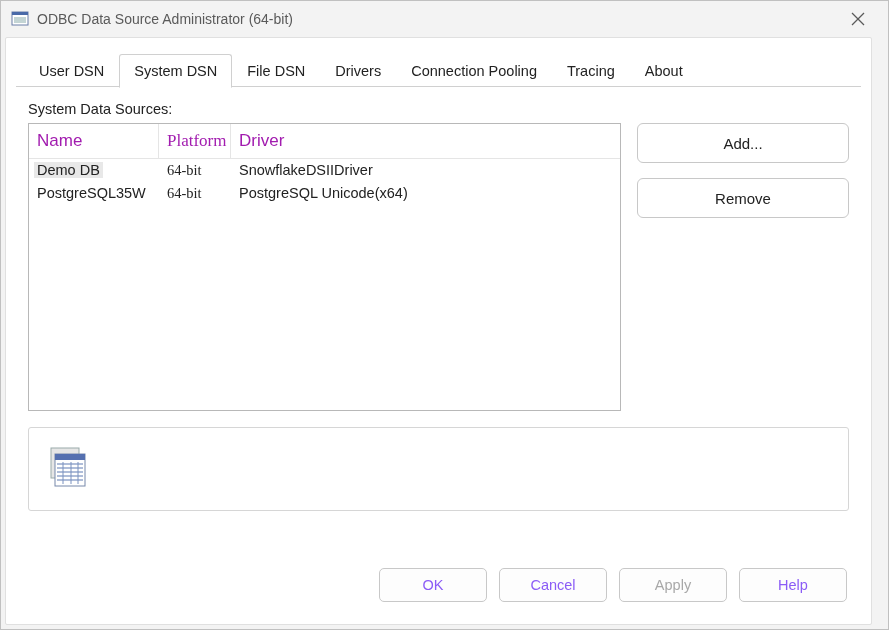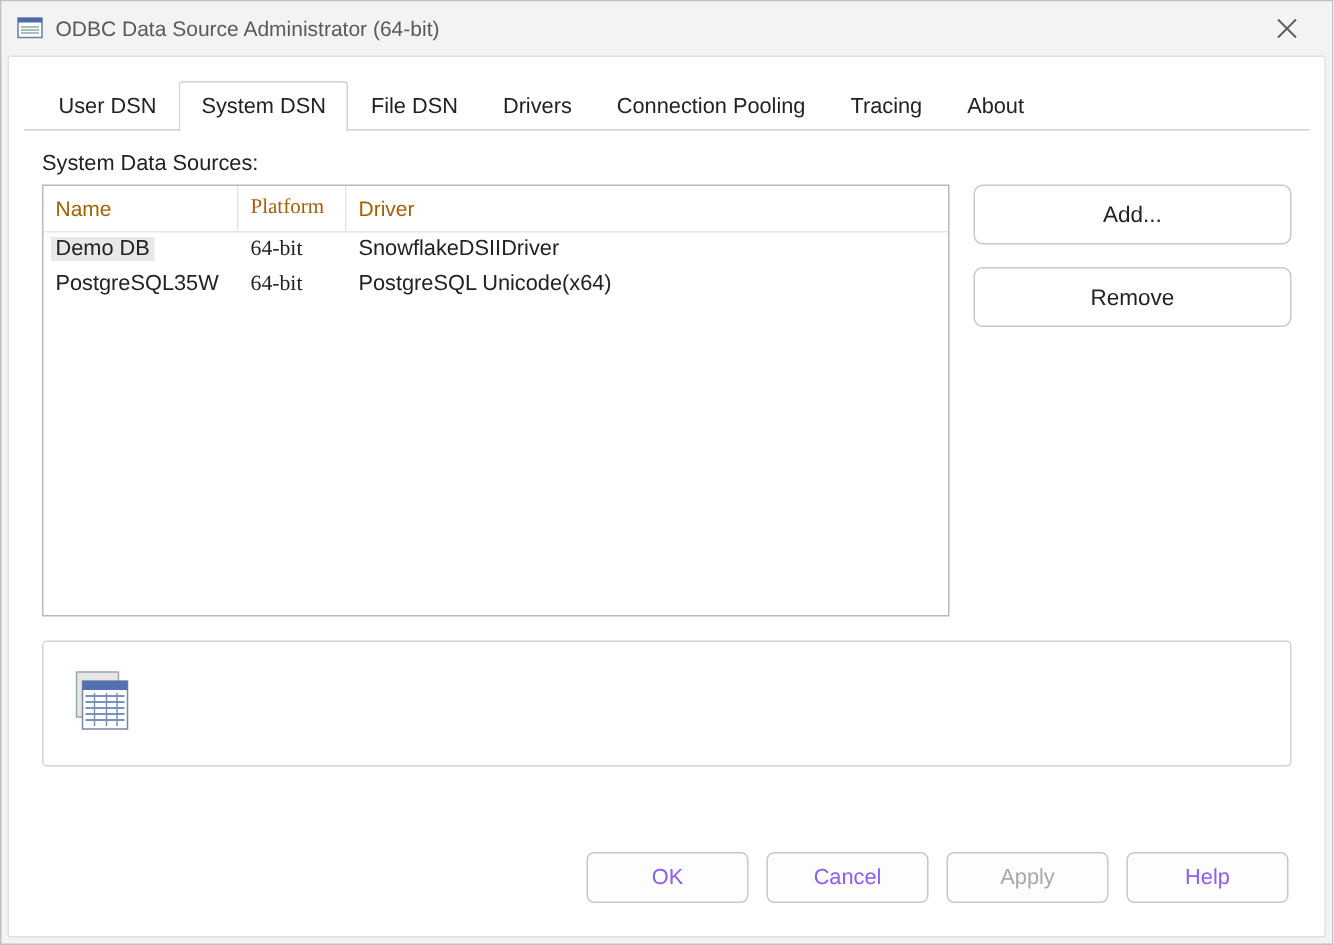--- a/index.html
+++ b/index.html
@@ -44,21 +44,21 @@
       align-items: center;
       justify-content: center;
       color: #5a5a5a;
     }
     .titlebar-close svg { width: 14px; height: 14px; }
 
     .content-area {
       flex: 1;
       padding: 0 10px 10px 10px;
       background: #ffffff;
-      margin: 0 4px 4px 4px;
+      margin: 0 16px 4px 4px;
       border: 1px solid #e0e0e0;
       border-radius: 2px;
       display: flex;
       flex-direction: column;
     }
 
     .tabs {
       display: flex;
       margin-top: 16px;
       padding-left: 8px;
@@ -117,22 +117,22 @@
       border: 1px solid #b8b8b8;
       background: #ffffff;
       height: 288px;
     }
     .ds-header {
       display: flex;
       border-bottom: 1px solid #e5e5e5;
     }
     .ds-header-cell {
       padding: 7px 8px;
-      font-size: 14px;
-      color: #a16207;
+      font-size: 17px;
+      color: #a21caf;
       border-right: 1px solid #e5e5e5;
     }
     .ds-header-cell:last-child { border-right: none; }
     .ds-body {
     }
     .ds-row-item {
       display: flex;
     }
     .ds-cell {
       padding: 3px 8px;

